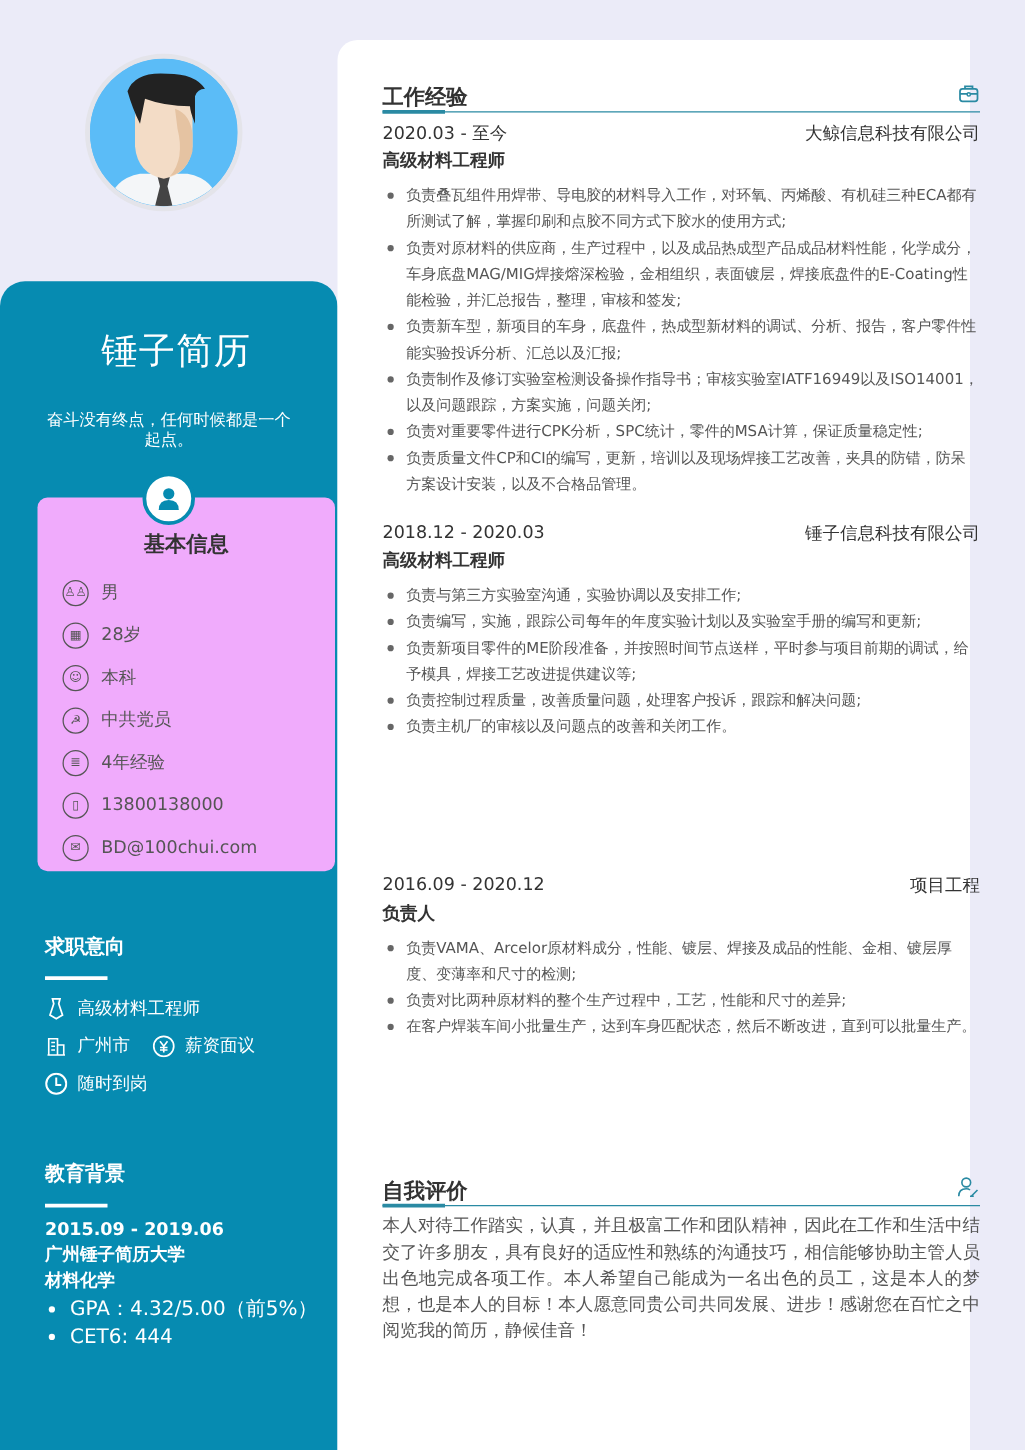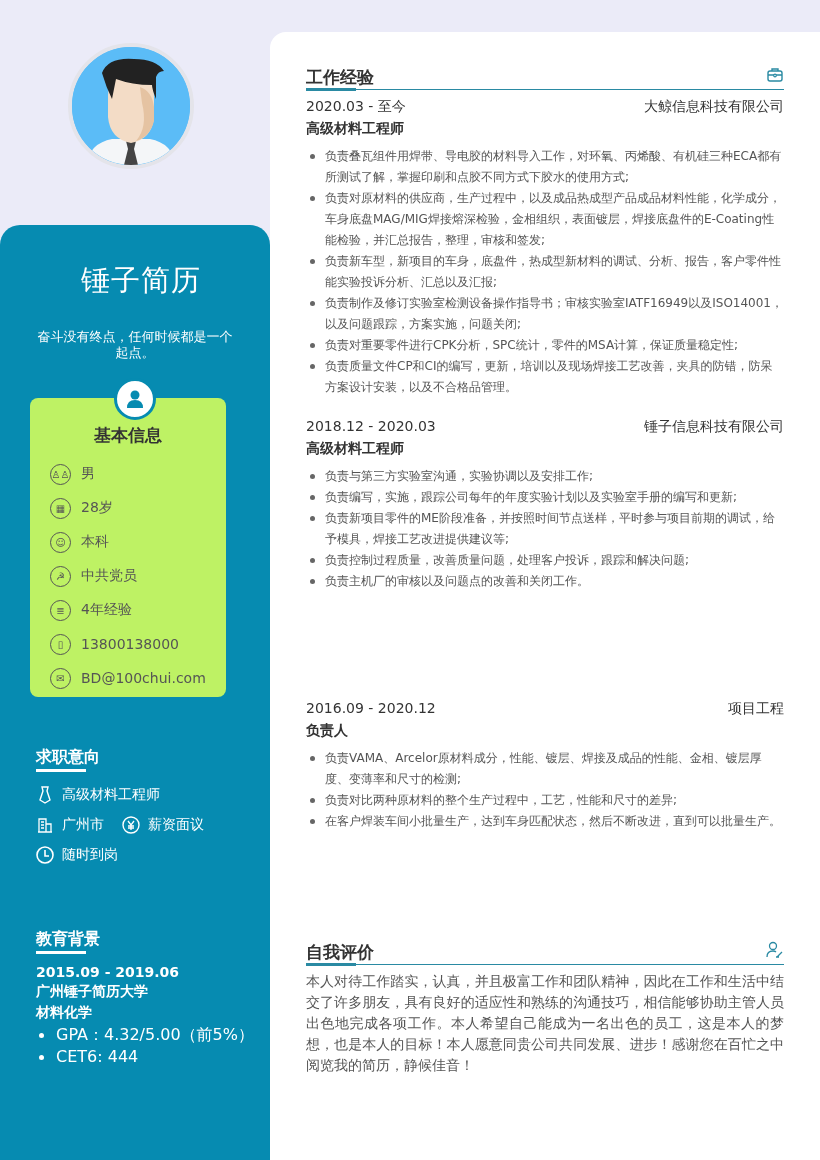--- a/index.html
+++ b/index.html
@@ -7,42 +7,42 @@
   body { background: #ebebf8; font-family: "DejaVu Sans", "Liberation Sans", sans-serif; position: relative; overflow: hidden; color: #555; }
 
   
   .avatar { position: absolute; left: 68px; top: 43px; width: 126px; height: 126px; border-radius: 50%; background: #5bbcf7; border: 4px solid #e4e4ea; overflow: hidden; }
 
   
   .sidebar { position: absolute; left: 0; top: 225px; width: 270px; height: 935px; background: #068bb1; border-radius: 20px 20px 0 0; color: #fff; }
   .brand { text-align: center; margin-top: 36px; font-size: 29px; letter-spacing: 1px; font-weight: normal; padding-left: 12px; }
   .motto { text-align: center; font-size: 13px; line-height: 16px; padding: 0 36px; margin-top: 28px; }
 
-  .info-card { position: absolute; left: 30px; top: 173px; width: 196px; height: 299px; background: #bef264; border-radius: 8px; }
+  .info-card { position: absolute; left: 30px; top: 173px; width: 238px; height: 299px; background: #f0abfc; border-radius: 8px; }
   .info-badge { position: absolute; left: 84px; top: -20px; width: 42px; height: 42px; border-radius: 50%; background: #fff; border: 3px solid #068bb1; display: flex; align-items: center; justify-content: center; }
   .info-title { text-align: center; color: #333; font-weight: bold; font-size: 17px; margin-top: 26px; }
   .info-list { list-style: none; margin-top: 10px; padding-left: 20px; }
   .info-item { display: flex; align-items: center; height: 34px; color: #555; font-size: 14px; }
   .info-item .ic { width: 21px; height: 21px; border: 1.4px solid #555; border-radius: 50%; margin-right: 10px; display: flex; align-items: center; justify-content: center; font-size: 10px; color: #555; }
 
   .side-section { position: absolute; left: 36px; width: 220px; }
-  .side-h { font-size: 16px; font-weight: bold; display: inline-block; position: relative; padding-bottom: 4px; text-align: right; }
+  .side-h { font-size: 16px; font-weight: bold; display: inline-block; position: relative; padding-bottom: 16px; text-align: right; }
   .side-h::after { content: ""; position: absolute; left: 0; bottom: 0; width: 50px; height: 3px; background: #fff; }
   .intent-row { display: flex; align-items: center; font-size: 14px; margin-top: 9px; height: 21px; }
   .intent-row .ic { width: 18px; height: 18px; margin-right: 8px; display: inline-flex; align-items: center; justify-content: center; }
   .intent-row .gap { width: 18px; }
 
   .edu-date { font-weight: bold; font-size: 14px; margin-top: 10px; }
   .edu-line { font-weight: bold; font-size: 14px; margin-top: 3px; }
   .edu-list { list-style: none; margin-top: 2px; font-size: 16px; }
   .edu-list li { position: relative; padding-left: 20px; line-height: 22px; }
   .edu-list li::before { content: ""; position: absolute; left: 3px; top: 9px; width: 5px; height: 5px; border-radius: 50%; background: #fff; }
 
   
-  .main { position: absolute; left: 270px; top: 32px; width: 550px; height: 1128px; background: #fff; border-radius: 16px 0 0 0; }
+  .main { position: absolute; left: 270px; top: 32px; width: 506px; height: 1128px; background: #fff; border-radius: 16px 0 0 0; }
   .sec { position: absolute; left: 36px; width: 478px; }
   .sec-head { position: relative; height: 28px; border-bottom: 1.5px solid #2a8aa3; }
   .sec-head .t { font-size: 17px; font-weight: bold; color: #333; position: absolute; left: 0; top: 4px; }
   .sec-head::after { content: ""; position: absolute; left: 0; bottom: -2px; width: 50px; height: 3px; background: #2a8aa3; }
   .sec-head .icon { position: absolute; right: 0; top: 4px; width: 18px; height: 18px; }
   .entry-top { display: flex; justify-content: space-between; font-weight: normal; color: #333; font-size: 14px; margin-top: 8px; }
   .entry-role { font-weight: bold; color: #333; font-size: 14px; margin-top: 4px; }
   .bullets { list-style: none; margin-top: 8px; font-size: 12px; color: #555; }
   .bullets li { position: relative; padding-left: 19px; line-height: 21px; }
   .bullets li::before { content: ""; position: absolute; left: 4px; top: 8px; width: 5px; height: 5px; border-radius: 50%; background: #666; }

